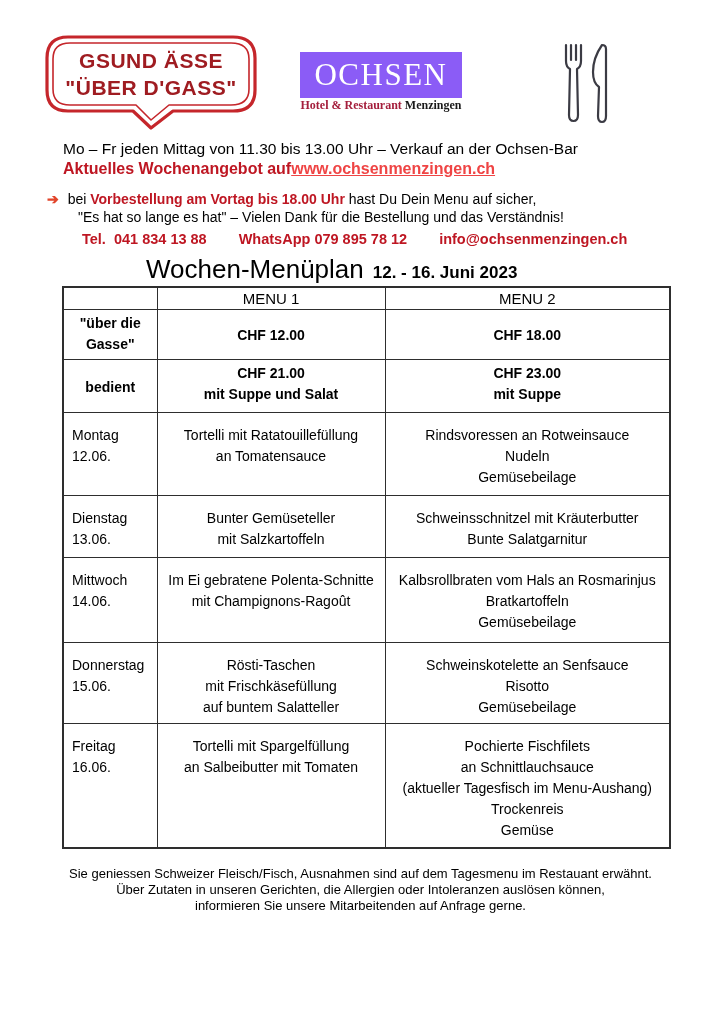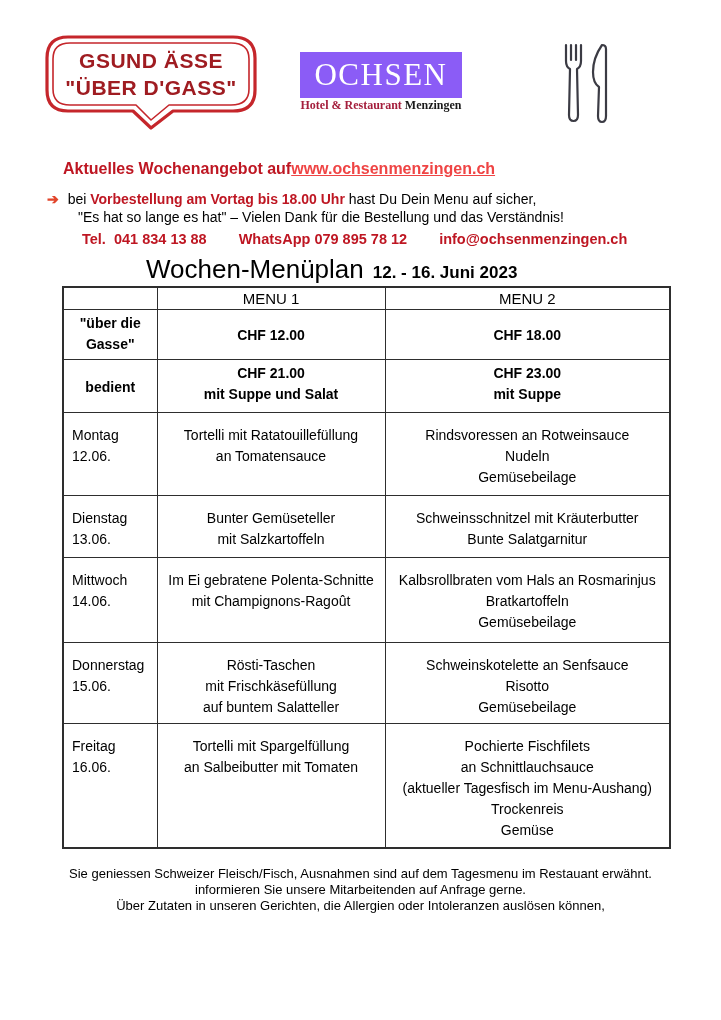--- a/index.html
+++ b/index.html
@@ -84,20 +84,21 @@
 
   <svg class="cutlery" viewBox="0 0 62 88">
     <g fill="none" stroke="#3b3b44" stroke-width="2.2" stroke-linecap="round" stroke-linejoin="round">
       <path d="M14 5 V21 Q14 27 18 29 L17 75 Q17 81 21.5 81 Q26 81 26 75 L25 29 Q29 27 29 21 V5"></path>
       <path d="M19 5 V20"></path>
       <path d="M24 5 V20"></path>
       <path d="M50 5 Q41 18 41 32 Q41 43 47 47 L46 76 Q46 82 50 82 Q54 82 54 76 L54 9 Q54 5 50 5 Z"></path>
     </g>
   </svg>
 
+  <div class="l1">Mo – Fr jeden Mittag von 11.30 bis 13.00 Uhr – Verkauf an der Ochsen-Bar</div>
 
   <div class="l2">
     <span class="red">Aktuelles Wochenangebot auf</span><a>www.ochsenmenzingen.ch</a>
   </div>
 
   <div class="l3">
     <span class="arrow">➔</span>
     <span>bei</span>
     <span class="red">Vorbestellung am Vortag bis 18.00 Uhr</span>
     <span>hast Du Dein Menu auf sicher,</span>
@@ -160,17 +161,17 @@
         <tr class="day" style="height: 124px;">
           <td class="label">Freitag<br>16.06.</td>
           <td class="dish">Tortelli mit Spargelfüllung<br>an Salbeibutter mit Tomaten</td>
           <td class="dish">Pochierte Fischfilets<br>an Schnittlauchsauce<br><span class="fine">(aktueller Tagesfisch im Menu-Aushang)</span><br>Trockenreis<br>Gemüse</td>
         </tr>
       </tbody>
   </table>
 
   <div class="footer">
     <div>Sie geniessen Schweizer Fleisch/Fisch, Ausnahmen sind auf dem Tagesmenu im Restauant erwähnt.</div>
+    <div>Über Zutaten in unseren Gerichten, die Allergien oder Intoleranzen auslösen können,</div>
     <div>informieren Sie unsere Mitarbeitenden auf Anfrage gerne.</div>
-    <div>Über Zutaten in unseren Gerichten, die Allergien oder Intoleranzen auslösen können,</div>
   </div>
 
 </div>
 
 </body></html>

